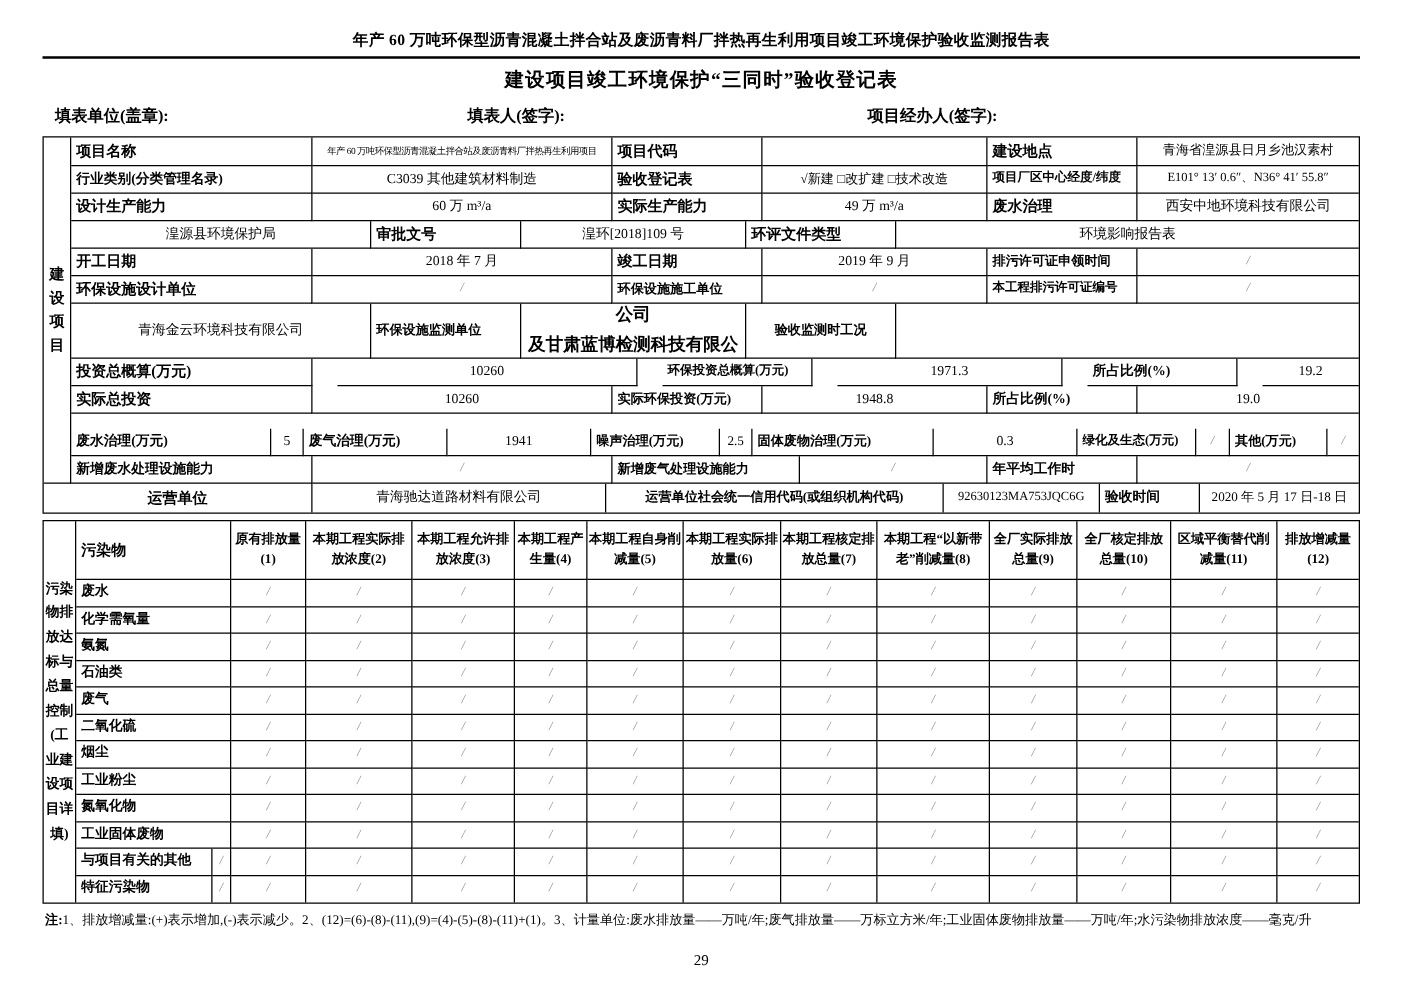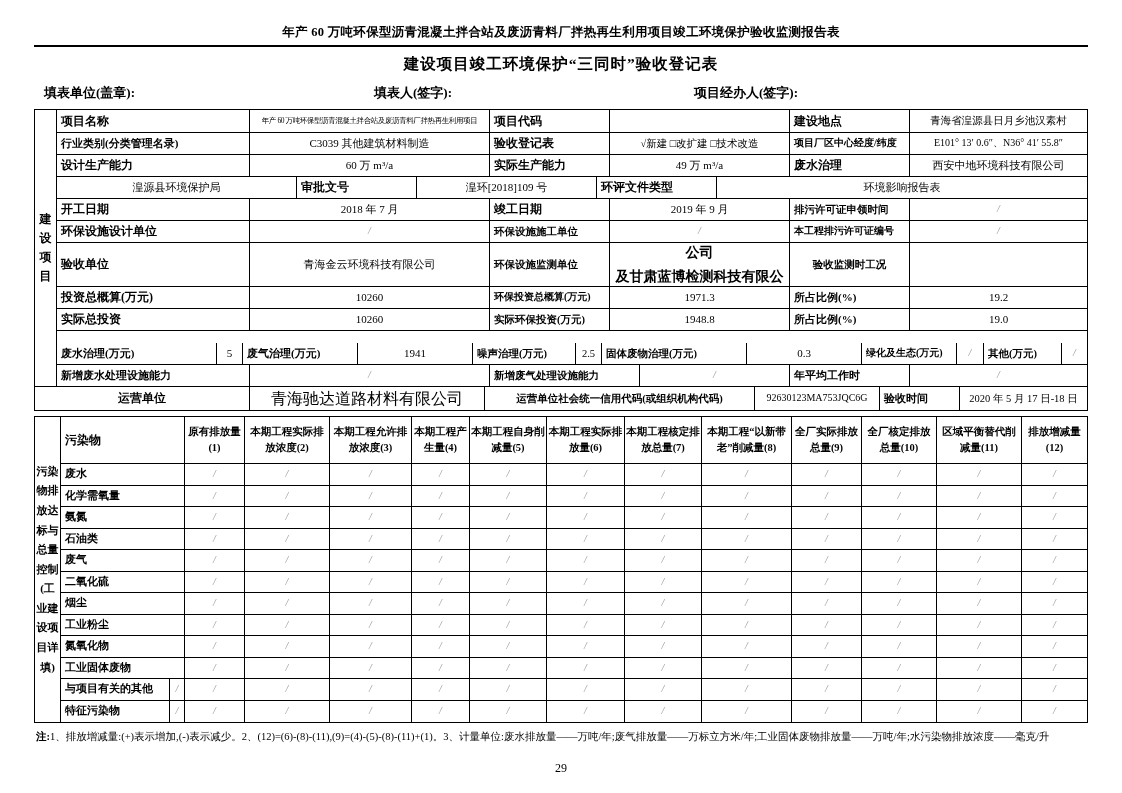--- a/index.html
+++ b/index.html
@@ -110,29 +110,28 @@
           </div>
           <div class="row" style="height: 22px;">
             <div class="cell label" style="width: 193px;">环保设施设计单位</div>
             <div class="cell slash" style="width: 240px;">/</div>
             <div class="cell label" style="width: 120px; font-size: 10.5px;">环保设施施工单位</div>
             <div class="cell slash" style="width: 180px;">/</div>
             <div class="cell label" style="width: 120px; font-size: 10px;">本工程排污许可证编号</div>
             <div class="cell slash" style="flex: 1 1 0px;">/</div>
           </div>
           <div class="row" style="height: 44px;">
-            <div class="cell label" style="width: 193px;">验收单位</div>
             <div class="cell" style="width: 240px; font-size: 11px;">青海金云环境科技有限公司</div>
             <div class="cell label" style="width: 120px; font-size: 10.5px;">环保设施监测单位</div>
             <div class="cell pre" style="width: 180px; font-size: 14px; font-weight: bold;">海西中科生态环境监测有限公司
 及甘肃蓝博检测科技有限公司</div>
             <div class="cell label c" style="width: 120px; font-size: 10.5px;">验收监测时工况</div>
             <div class="cell" style="flex: 1 1 0px;"></div>
           </div>
-          <div class="row" style="height: 22px;">
+          <div class="row" style="height: 22px; gap: 20px;">
             <div class="cell label" style="width: 193px;">投资总概算(万元)</div>
             <div class="cell" style="width: 240px; font-size: 11px;">10260</div>
             <div class="cell label" style="width: 120px; font-size: 10px;">环保投资总概算(万元)</div>
             <div class="cell" style="width: 180px; font-size: 11px;">1971.3</div>
             <div class="cell label" style="width: 120px; font-size: 11px;">所占比例(%)</div>
             <div class="cell" style="flex: 1 1 0px; font-size: 11px;">19.2</div>
           </div>
           <div class="row" style="height: 22px;">
             <div class="cell label" style="width: 193px;">实际总投资</div>
             <div class="cell" style="width: 240px; font-size: 11px;">10260</div>
@@ -160,21 +159,21 @@
             <div class="cell slash" style="width: 240px;">/</div>
             <div class="cell label" style="width: 150px; font-size: 10.5px;">新增废气处理设施能力</div>
             <div class="cell slash" style="width: 150px;">/</div>
             <div class="cell label" style="width: 120px; font-size: 11px;">年平均工作时</div>
             <div class="cell slash" style="flex: 1 1 0px;">/</div>
           </div>
         </div>
     </div>
   <div class="row nb" style="height: 23px;">
         <div class="cell label c" style="width: 215px;">运营单位</div>
-        <div class="cell" style="width: 235px; font-size: 16px;">青海驰达道路材料有限公司</div>
+        <div class="cell" style="width: 235px; font-size: 11px;">青海驰达道路材料有限公司</div>
         <div class="cell label c" style="width: 270px; font-size: 10.5px;">运营单位社会统一信用代码(或组织机构代码)</div>
         <div class="cell" style="width: 125px; font-size: 10px;">92630123MA753JQC6G</div>
         <div class="cell label" style="width: 80px; font-size: 11px;">验收时间</div>
         <div class="cell" style="flex: 1 1 0px; font-size: 10.5px;">2020 年 5 月 17 日-18 日</div>
       </div>
     </div>
 
   <div class="tbl tbl2">
     <div class="tbl-main">
       <div class="side side2">

